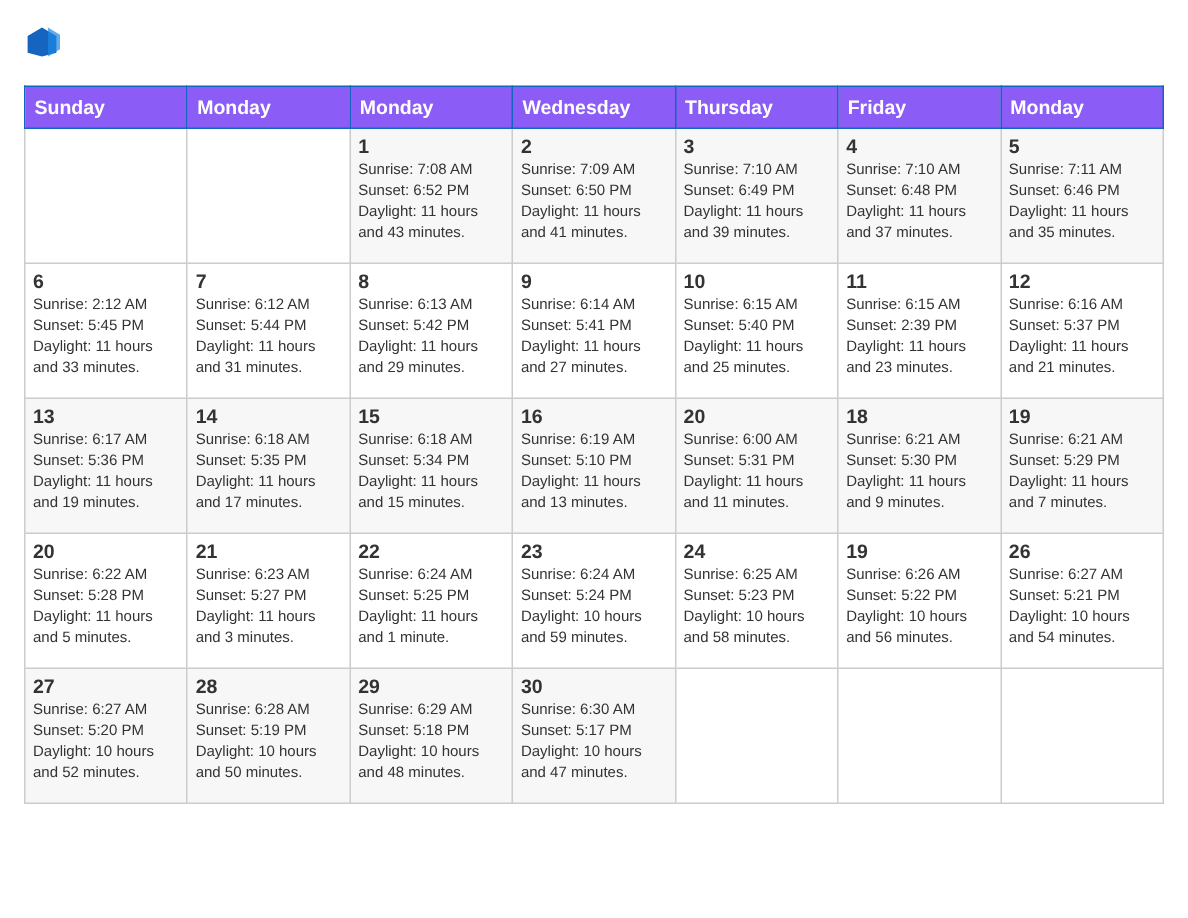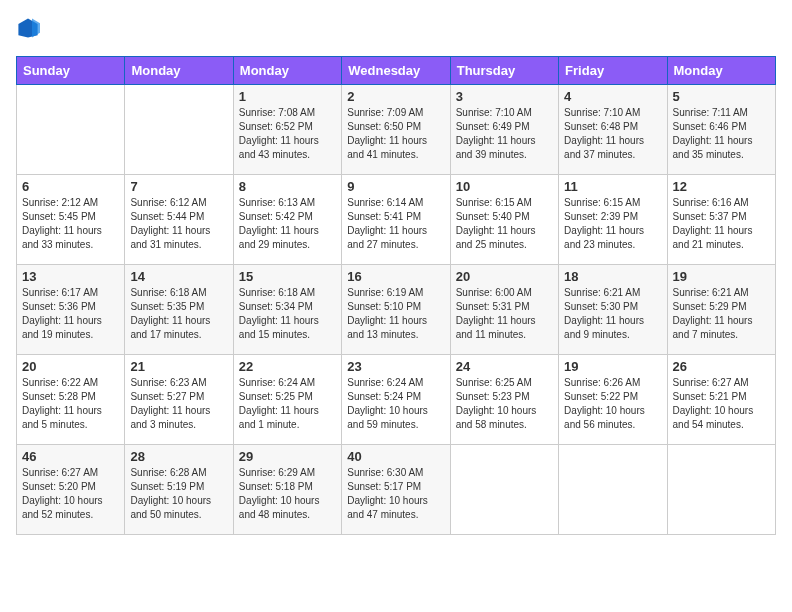--- a/index.html
+++ b/index.html
@@ -293,39 +293,39 @@
         </td>
         <td>
           <span class="day-number">26</span>
           <div class="cell-content">Sunrise: 6:27 AM
 Sunset: 5:21 PM
 Daylight: 10 hours and 54 minutes.</div>
         </td>
       </tr>
       <tr>
         <td>
-          <span class="day-number">46</span>
+          <span class="day-number">27</span>
           <div class="cell-content">Sunrise: 6:27 AM
 Sunset: 5:20 PM
 Daylight: 10 hours and 52 minutes.</div>
         </td>
         <td>
           <span class="day-number">28</span>
           <div class="cell-content">Sunrise: 6:28 AM
 Sunset: 5:19 PM
 Daylight: 10 hours and 50 minutes.</div>
         </td>
         <td>
           <span class="day-number">29</span>
           <div class="cell-content">Sunrise: 6:29 AM
 Sunset: 5:18 PM
 Daylight: 10 hours and 48 minutes.</div>
         </td>
         <td>
-          <span class="day-number">40</span>
+          <span class="day-number">30</span>
           <div class="cell-content">Sunrise: 6:30 AM
 Sunset: 5:17 PM
 Daylight: 10 hours and 47 minutes.</div>
         </td>
         <td class="empty-cell"></td>
         <td class="empty-cell"></td>
         <td class="empty-cell"></td>
       </tr>
     </tbody>
 </table>

